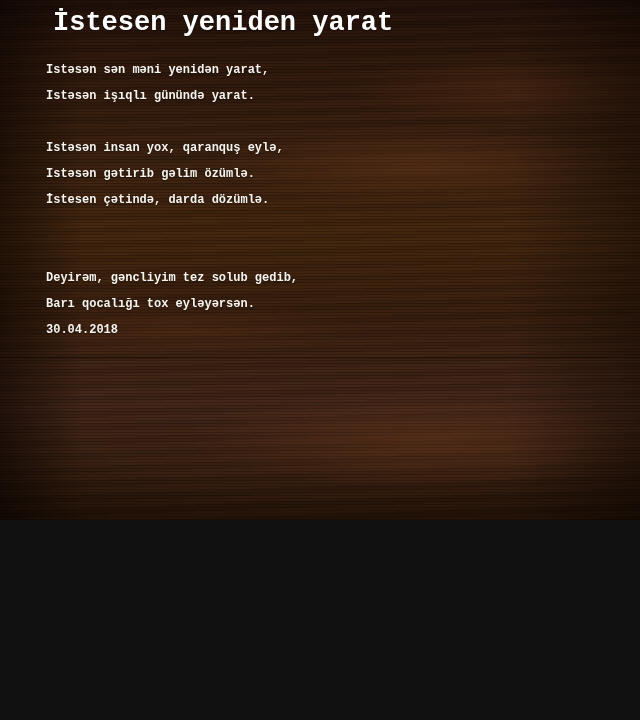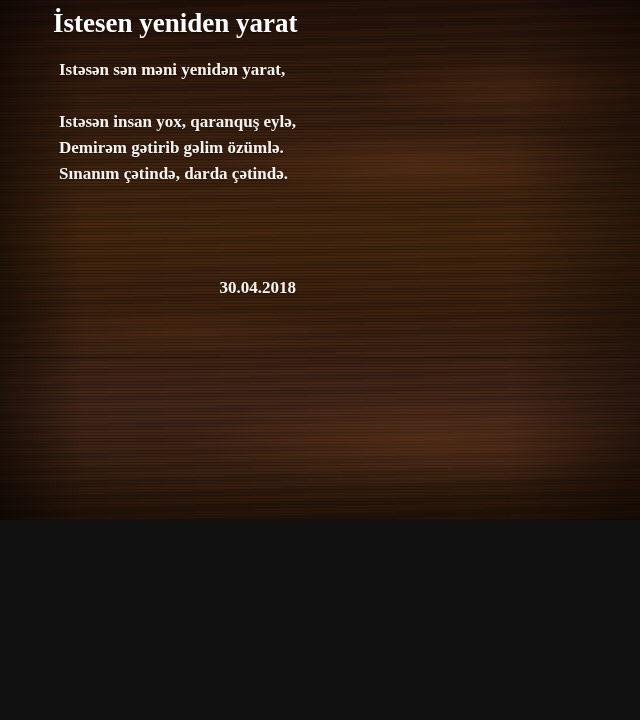--- a/index.html
+++ b/index.html
@@ -5,21 +5,21 @@
   html, body {
     margin: 0;
     padding: 0;
     background: #111;
   }
   .page {
     position: relative;
     width: 640px;
     height: 520px;
     overflow: hidden;
-    font-family: Liberation Serif, serif;
+    font-family: Liberation Mono, monospace;
     background-color: #2e180c;
     background-image:
       
       linear-gradient(90deg, rgba(8,3,1,0.55) 0%, rgba(8,3,1,0) 13%, rgba(8,3,1,0) 80%, rgba(8,3,1,0.40) 100%),
       
       radial-gradient(ellipse 120% 90% at 52% 45%, rgba(0,0,0,0) 55%, rgba(8,3,1,0.62) 100%),
       
       radial-gradient(ellipse 300px 55px at 420px 165px, rgba(110,58,28,0.40), rgba(110,58,28,0) 70%),
       radial-gradient(ellipse 250px 50px at 520px 90px, rgba(100,52,24,0.35), rgba(100,52,24,0) 70%),
       radial-gradient(ellipse 350px 70px at 430px 440px, rgba(120,64,30,0.35), rgba(120,64,30,0) 70%),
@@ -48,33 +48,33 @@
     top: 8px;
     margin: 0;
     color: #ffffff;
     font-size: 27px;
     font-weight: bold;
     letter-spacing: 0px;
     text-shadow: 0 1px 2px rgba(0,0,0,0.45);
   }
   .poem {
     position: absolute;
-    left: 59px;
+    left: 46px;
     top: 57px;
     color: #f7f4f0;
-    font-size: 17px;
+    font-size: 12px;
     font-weight: bold;
     line-height: 26px;
     text-shadow: 0 1px 2px rgba(0,0,0,0.45);
   }
   .stanza { margin: 0; padding: 0; }
   .stanza-1 { margin-bottom: 26px; }
-  .stanza-2 { margin-bottom: 88px; }
+  .stanza-2 { margin-bottom: 52px; }
   .poem-line { white-space: nowrap; }
-  .poem-date { white-space: nowrap; text-align: right; }
+  .poem-date { white-space: nowrap; }
 
   .author {
     position: absolute;
     left: 55px;
     top: 656px;
     color: #f5f2ec;
     font-size: 24px;
     font-style: italic;
     font-weight: normal;
     text-shadow: 0 1px 2px rgba(0,0,0,0.45);
@@ -87,29 +87,32 @@
 
   <div class="seam seam-1"></div>
   <div class="seam seam-2"></div>
 
   <h1 class="page-title">İstesen yeniden yarat</h1>
 
   <div class="poem">
 
     <div class="stanza stanza-1">
       <div class="poem-line">Istəsən sən məni yenidən yarat,</div>
+      <div class="poem-line">Istəsən işıqlı günündə yarat.</div>
     </div>
 
     <div class="stanza stanza-2">
       <div class="poem-line">Istəsən insan yox, qaranquş eylə,</div>
-      <div class="poem-line">Demirəm gətirib gəlim özümlə.</div>
-      <div class="poem-line">Sınanım çətində, darda çətində.</div>
+      <div class="poem-line">Istəsən gətirib gəlim özümlə.</div>
+      <div class="poem-line">İstesen çətində, darda dözümlə.</div>
     </div>
 
     <div class="stanza stanza-3">
+      <div class="poem-line">Deyirəm, gəncliyim tez solub gedib,</div>
+      <div class="poem-line">Barı qocalığı tox eyləyərsən.</div>
     </div>
 
     <div class="poem-date">30.04.2018</div>
   </div>
 
   <div class="author">Sevinc Arzulu</div>
 
 </div>
 
 </body></html>

